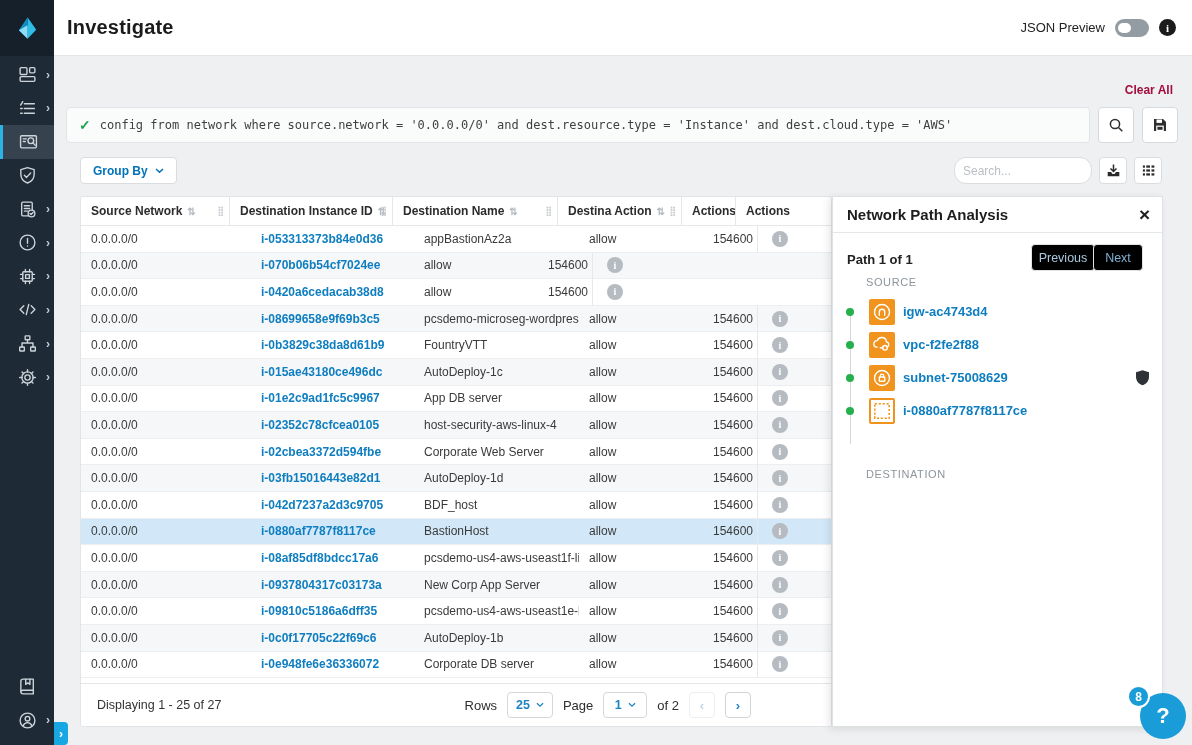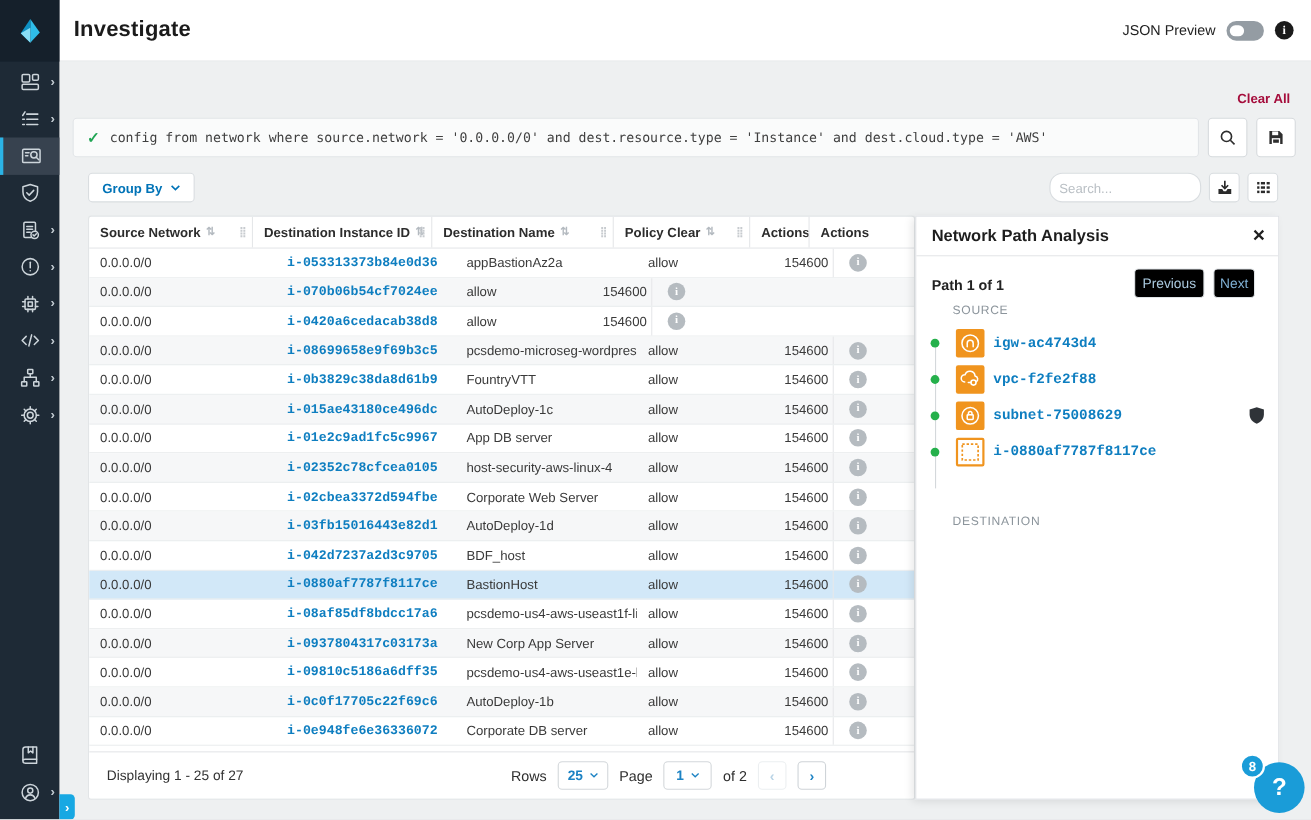--- a/index.html
+++ b/index.html
@@ -48,42 +48,42 @@
   .thead { display:flex; height:29px; flex:none; border-bottom:1px solid #e5e7e9; }
   .th { position:relative; display:flex; align-items:center; padding-left:10px; border-right:1px solid #e5e7e9; font-size:12px; font-weight:700; color:#2c2c2c; white-space:nowrap; overflow:hidden; flex:none; cursor:pointer; }
   .th:last-child { border-right:none; }
   .sort-icon { color:#b4bac0; font-size:10px; margin-left:5px; }
   .drag-dots { position:absolute; right:6px; color:#c7cbcf; font-size:9px; letter-spacing:-1px; cursor:grab; }
   .tbody { flex:1; overflow:hidden; }
   .tr { display:flex; height:26.6px; border-bottom:1px solid #eceeef; cursor:pointer; }
   .tr:nth-child(even) { background:#f6f7f8; }
   .tr.selected { background:#d2e8f8; }
   .td { display:flex; align-items:center; padding-left:10px; font-size:12px; color:#3a3a3a; white-space:nowrap; overflow:hidden; flex:none; }
-  .td .link, .node-label { color:#0e7ec0; font-weight:700; text-decoration:none; cursor:pointer;font-family:Liberation Mono, monospace; }
+  .td .link, .node-label { color:#0e7ec0; font-weight:700; text-decoration:none; cursor:pointer; }
   .td-clip { padding-right:0; }
   .td-actions { border-left:1px solid #e6e8ea; }
   .info-badge { width:16px; height:16px; border-radius:50%; background:#b5bbc0; color:#fff; font-size:10px; font-weight:700; font-family:"Liberation Serif", serif; display:flex; align-items:center; justify-content:center; margin-left:4px; cursor:pointer; }
   .tfoot { flex:none; height:43px; border-top:1px solid #e4e6e9; display:flex; align-items:center; background:#fff; }
   .displaying { margin-left:16px; font-size:12.5px; color:#333; }
   .pager { margin-left:auto; margin-right:80px; display:flex; align-items:center; gap:10px; }
   .pager-label { font-size:13px; color:#2e2e2e; }
   .select-box { min-width:44px; height:26px; border:1px solid #d4d8db; border-radius:4px; background:#fff; display:flex; align-items:center; justify-content:center; gap:6px; padding:0 8px; font-size:12.5px; color:#1d83c4; font-weight:700; cursor:pointer; }
   .page-btn { width:26px; height:26px; border-radius:4px; display:flex; align-items:center; justify-content:center; font-size:13px; font-weight:700; cursor:pointer; }
   .page-btn.prev { border:1px solid #eceff1; color:#b9d4e6; }
   .page-btn.next { border:1px solid #cfd4d8; color:#1d83c4; }
 
   
   .panel { position:absolute; left:778px; top:140px; width:331px; height:531px; background:#fff; border:1px solid #dfe2e5; box-shadow:-3px 2px 8px rgba(0,0,0,0.10); z-index:5; }
   .panel-head { height:36px; border-bottom:1px solid #e5e7e9; display:flex; align-items:center; }
   .panel-title { margin-left:14px; font-size:15px; font-weight:700; color:#1d1d1d; }
   .panel-close { margin-left:auto; margin-right:12px; font-size:19px; font-weight:700; color:#1f1f1f; cursor:pointer; line-height:1; }
   .path-label { position:absolute; left:14px; top:55px; font-size:13px; font-weight:700; color:#222; }
   .pn-btn { position:absolute; top:47px; height:27px; background:#000000; border:1px solid #e0e4e7; border-radius:4px; font-size:12.5px; display:flex; align-items:center; justify-content:center; cursor:pointer; }
   .pn-prev { left:198px; width:64px; color:#aac9de; }
-  .pn-next { left:270px; width:38px; color:#7fb0d4; }
+  .pn-next { left:260px; width:50px; color:#7fb0d4; }
   .tree-label { position:absolute; left:33px; font-size:11px; color:#8c959c; letter-spacing:0.6px; }
   .src-label { top:79px; }
   .dst-label { top:271px; }
   .tree-line { position:absolute; left:16.5px; top:115px; width:1px; height:132px; background:#d4d8db; }
   .nodes { position:absolute; left:0; top:98px; width:331px; }
   .node-row { position:relative; height:33px; display:flex; align-items:center; }
   .node-dot { position:absolute; left:13px; width:8px; height:8px; border-radius:50%; background:#25b04b; }
   .node-ic { position:absolute; left:36px; width:26px; height:26px; border-radius:2px; background:#f0941e; display:flex; align-items:center; justify-content:center; }
   .node-ic.instance-style { background:#fff; border:2px solid #f0941e; }
   .node-label { position:absolute; left:70px; font-size:13px; }
@@ -316,21 +316,21 @@
     <span>Destination Instance ID</span>
     <span class="sort-icon">⇅</span>
             <span class="drag-dots">⣿</span>
   </div>
   <div class="th" style="width:165px">
     <span>Destination Name</span>
     <span class="sort-icon">⇅</span>
             <span class="drag-dots">⣿</span>
   </div>
   <div class="th" style="width:124px">
-    <span>Policy Clear</span>
+    <span>Destina Action</span>
     <span class="sort-icon">⇅</span>
             <span class="drag-dots">⣿</span>
   </div>
   <div class="th" style="width:54px">
     <span>Actions</span>
 
   </div>
   <div class="th" style="width:76px">
     <span>Actions</span>
 

